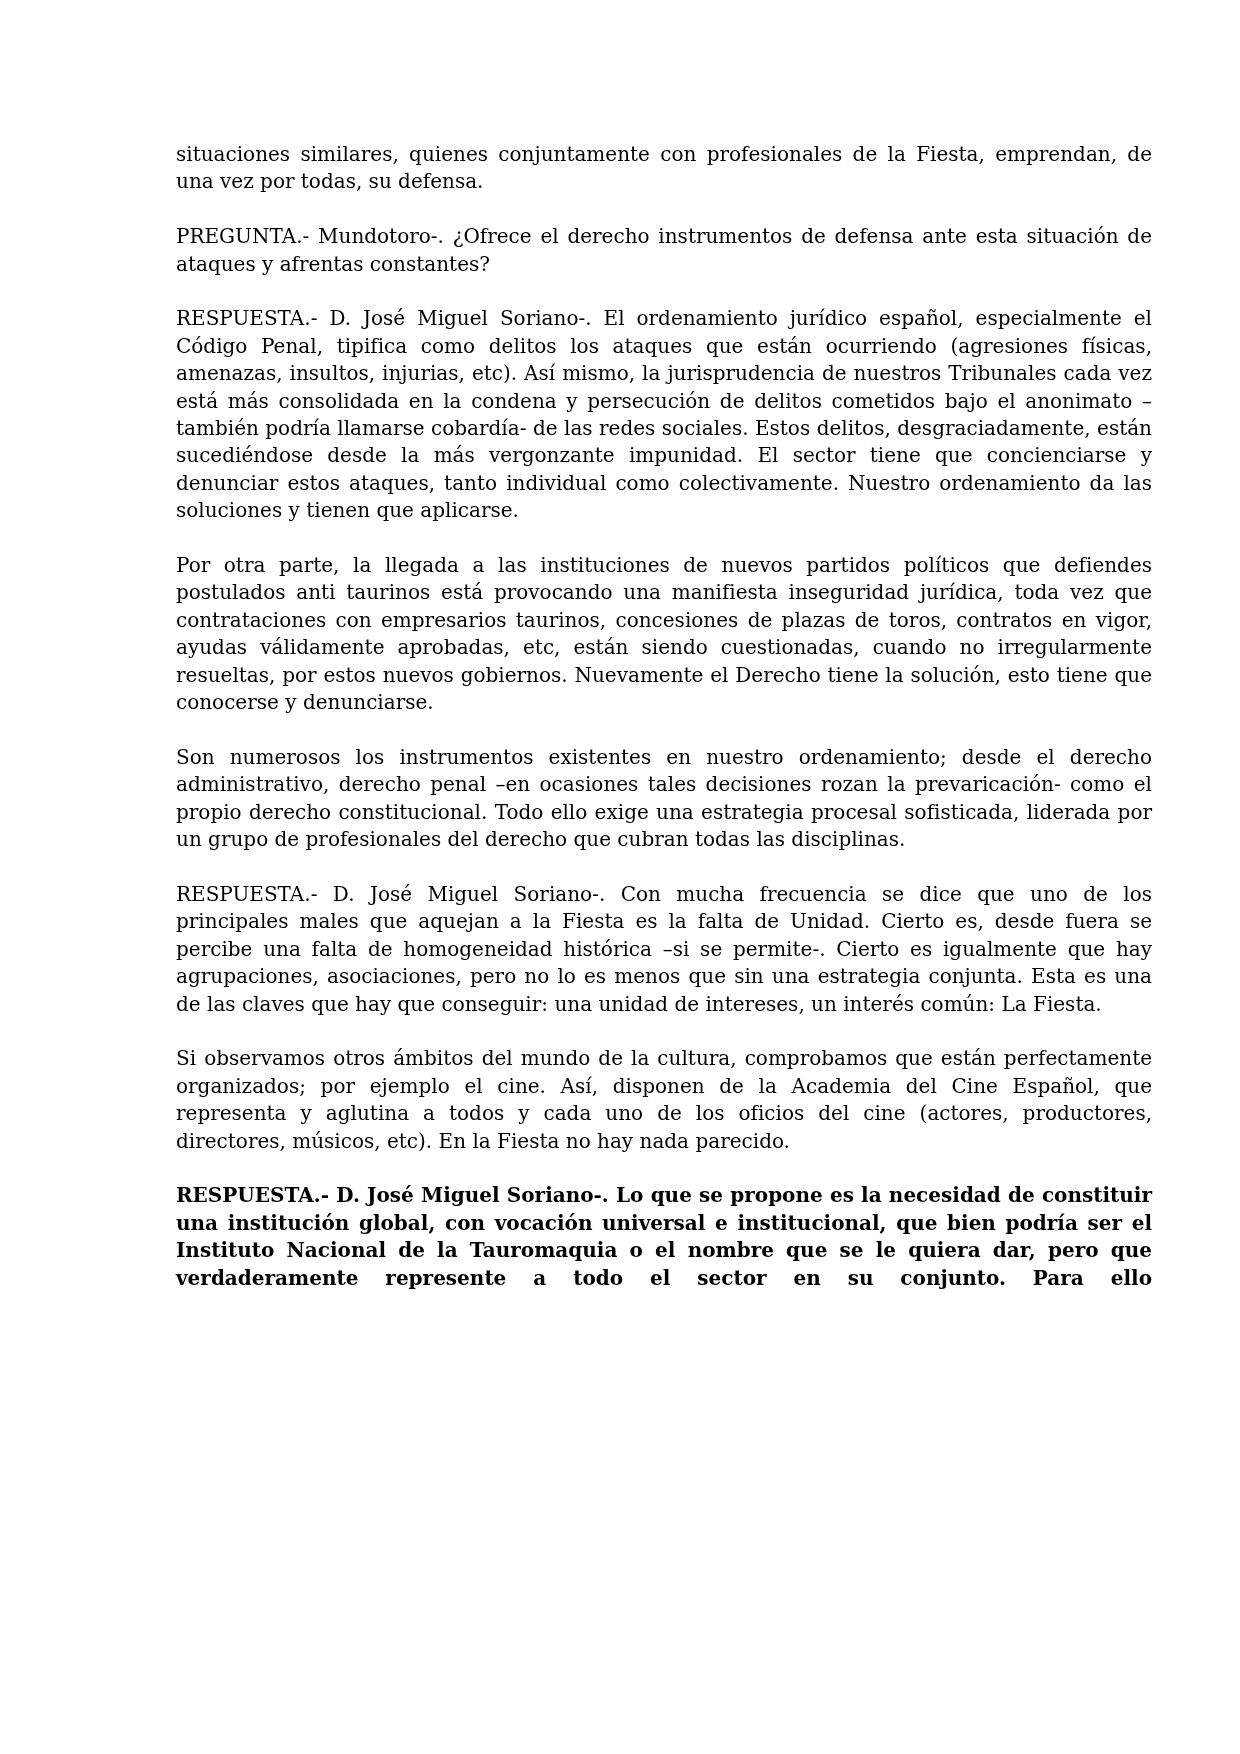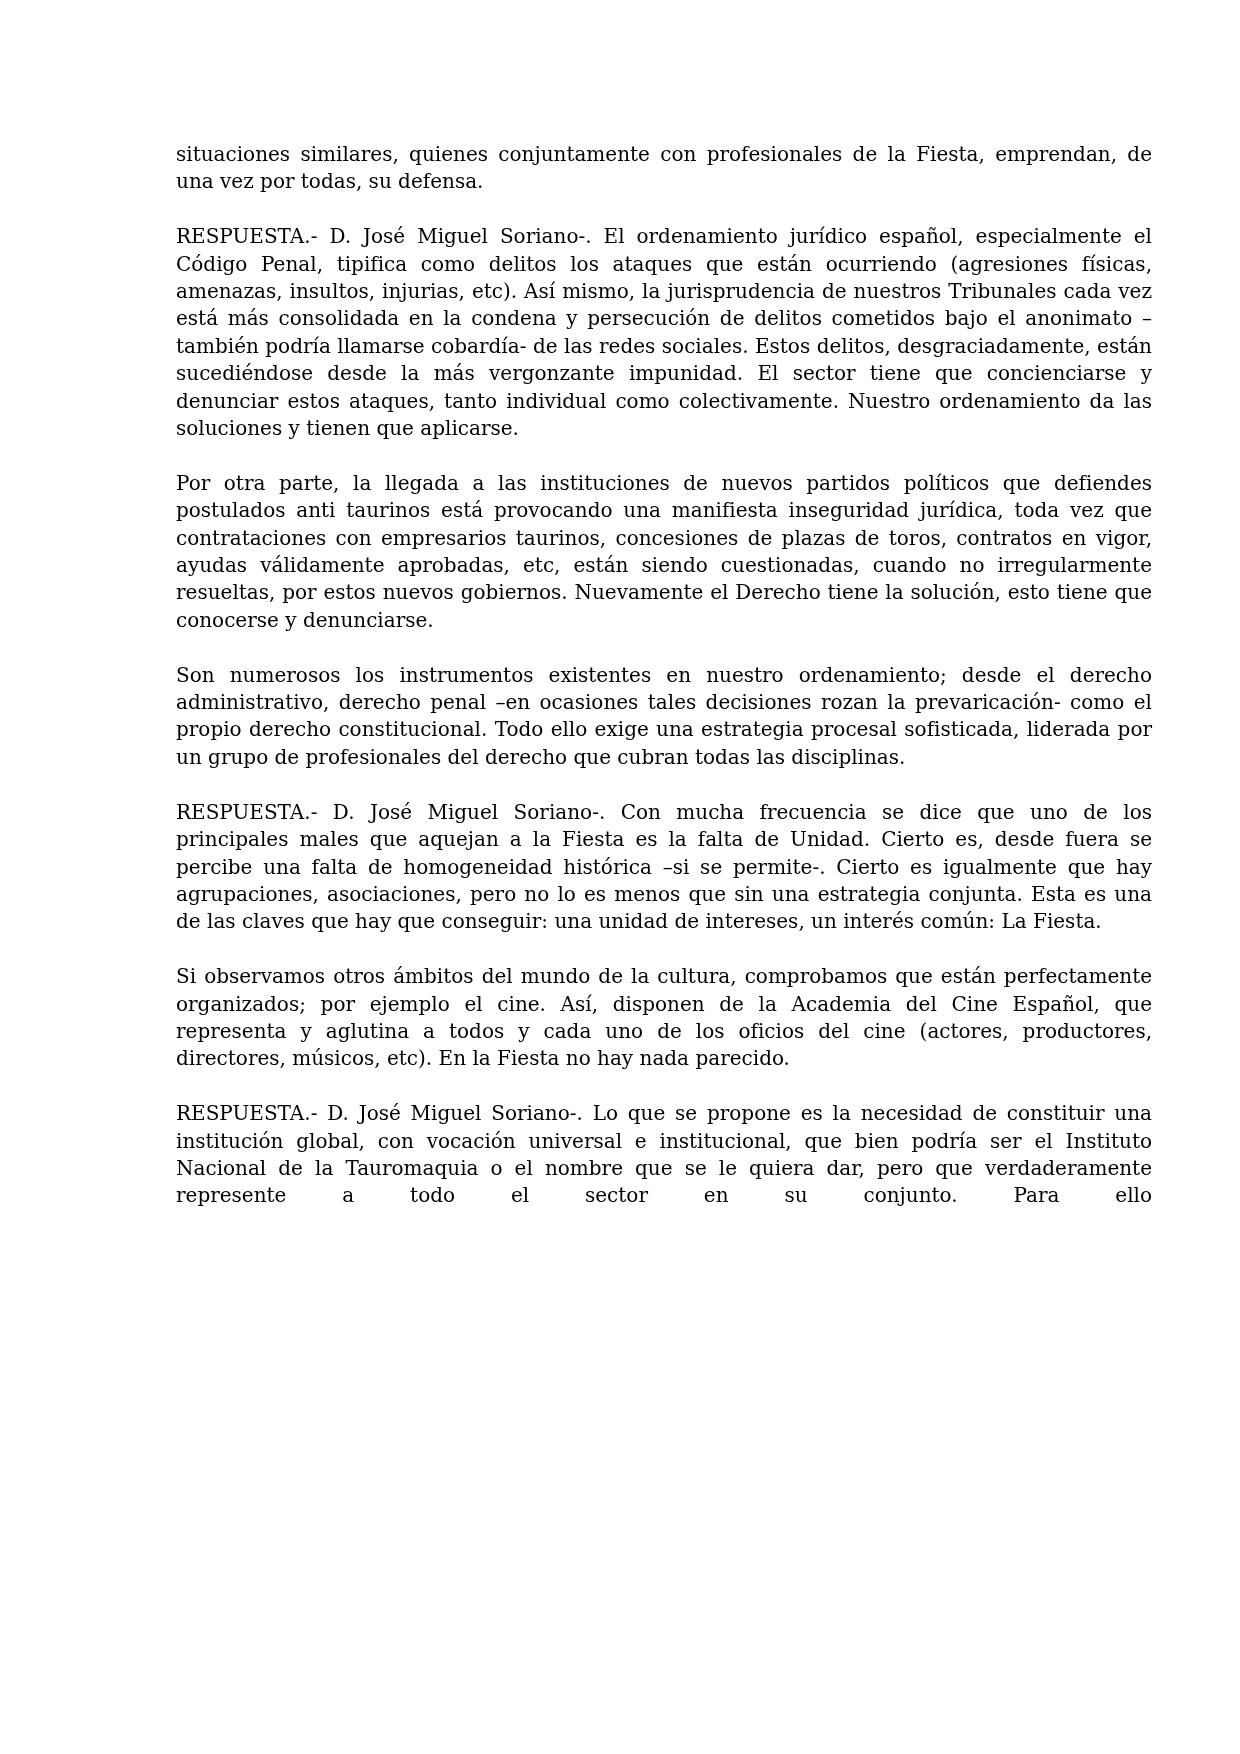--- a/index.html
+++ b/index.html
@@ -27,28 +27,30 @@
     line-height: 27.4px;
     text-align: justify;
     color: #000000;
     margin: 0 0 27.4px 0;
     padding: 0;
   }
   
   .doc-body p.para.continued {
     text-align-last: justify;
     margin-bottom: 16px;
+    font-weight: bold;
   }
 </style>
 </head>
 <body>
 
 <div class="page">
   <div class="doc-body">
     <p class="para">situaciones similares, quienes conjuntamente con profesionales de la Fiesta, emprendan, de una vez por todas, su defensa.</p>
+    <p class="para">PREGUNTA.- Mundotoro-. ¿Ofrece el derecho instrumentos de defensa ante esta situación de ataques y afrentas constantes?</p>
     <p class="para">RESPUESTA.- D. José Miguel Soriano-. El ordenamiento jurídico español, especialmente el Código Penal, tipifica como delitos los ataques que están ocurriendo (agresiones físicas, amenazas, insultos, injurias, etc). Así mismo, la jurisprudencia de nuestros Tribunales cada vez está más consolidada en la condena y persecución de delitos cometidos bajo el anonimato –también podría llamarse cobardía- de las redes sociales. Estos delitos, desgraciadamente, están sucediéndose desde la más vergonzante impunidad. El sector tiene que concienciarse y denunciar estos ataques, tanto individual como colectivamente. Nuestro ordenamiento da las soluciones y tienen que aplicarse.</p>
     <p class="para">Por otra parte, la llegada a las instituciones de nuevos partidos políticos que defiendes postulados anti taurinos está provocando una manifiesta inseguridad jurídica, toda vez que contrataciones con empresarios taurinos, concesiones de plazas de toros, contratos en vigor, ayudas válidamente aprobadas, etc, están siendo cuestionadas, cuando no irregularmente resueltas, por estos nuevos gobiernos. Nuevamente el Derecho tiene la solución, esto tiene que conocerse y denunciarse.</p>
     <p class="para">Son numerosos los instrumentos existentes en nuestro ordenamiento; desde el derecho administrativo, derecho penal –en ocasiones tales decisiones rozan la prevaricación- como el propio derecho constitucional. Todo ello exige una estrategia procesal sofisticada, liderada por un grupo de profesionales del derecho que cubran todas las disciplinas.</p>
     <p class="para">RESPUESTA.- D. José Miguel Soriano-. Con mucha frecuencia se dice que uno de los principales males que aquejan a la Fiesta es la falta de Unidad. Cierto es, desde fuera se percibe una falta de homogeneidad histórica –si se permite-. Cierto es igualmente que hay agrupaciones, asociaciones, pero no lo es menos que sin una estrategia conjunta. Esta es una de las claves que hay que conseguir: una unidad de intereses, un interés común: La Fiesta.</p>
     <p class="para">Si observamos otros ámbitos del mundo de la cultura, comprobamos que están perfectamente organizados; por ejemplo el cine. Así, disponen de la Academia del Cine Español, que representa y aglutina a todos y cada uno de los oficios del cine (actores, productores, directores, músicos, etc). En la Fiesta no hay nada parecido.</p>
     <p class="para continued">RESPUESTA.- D. José Miguel Soriano-. Lo que se propone es la necesidad de constituir una institución global, con vocación universal e institucional, que bien podría ser el Instituto Nacional de la Tauromaquia o el nombre que se le quiera dar, pero que verdaderamente represente a todo el sector en su conjunto. Para ello</p>
   </div>
 </div>
 
 </body></html>

